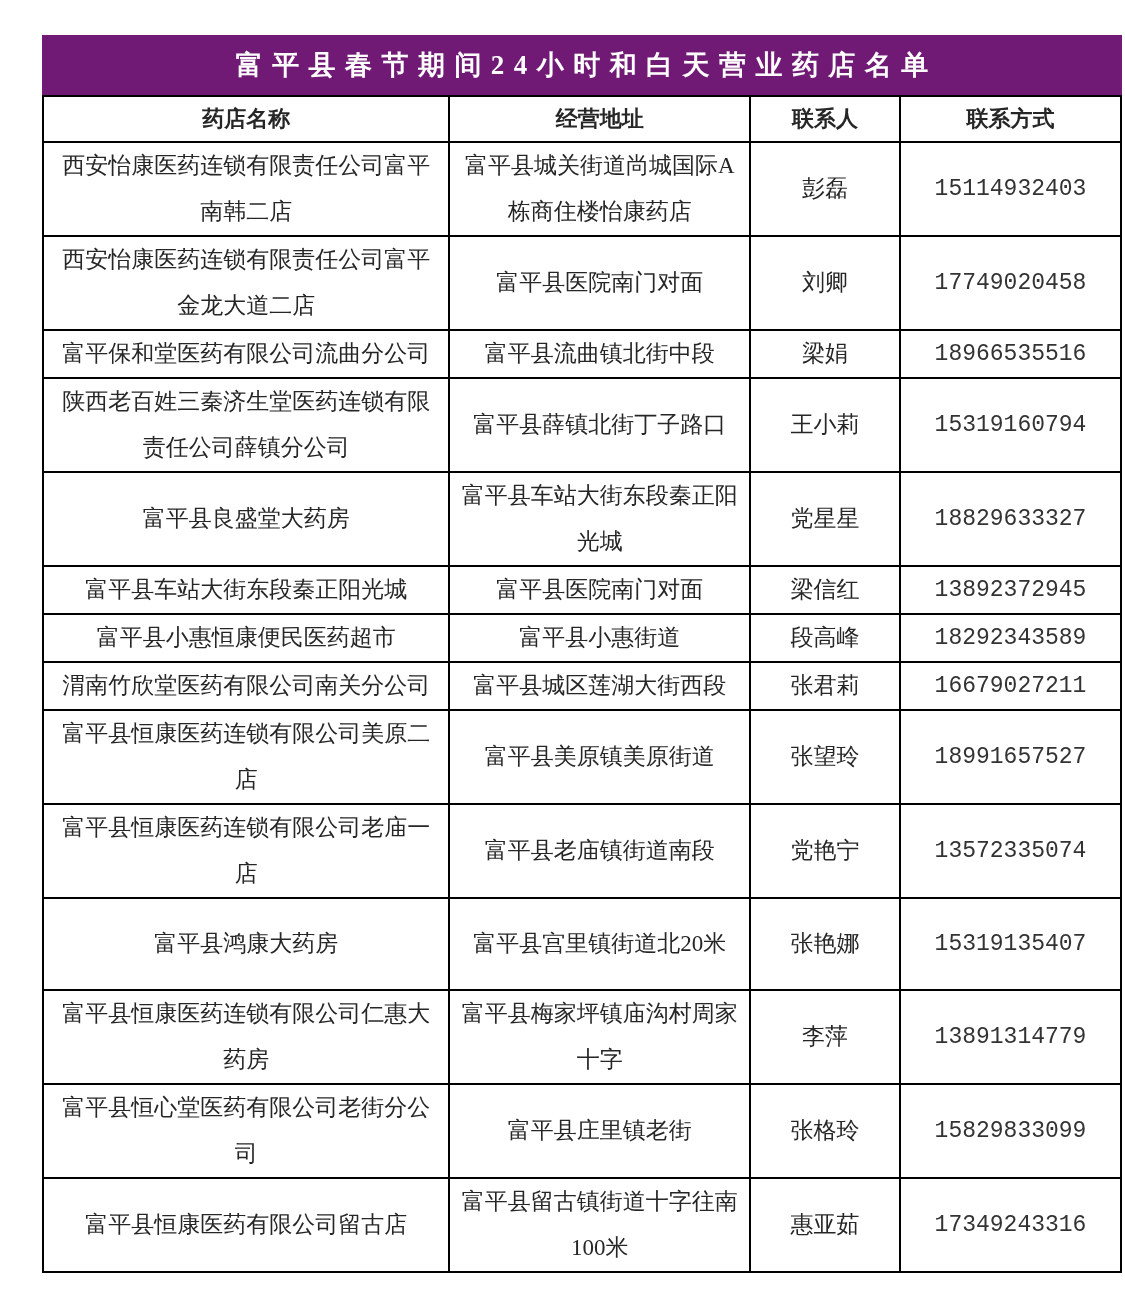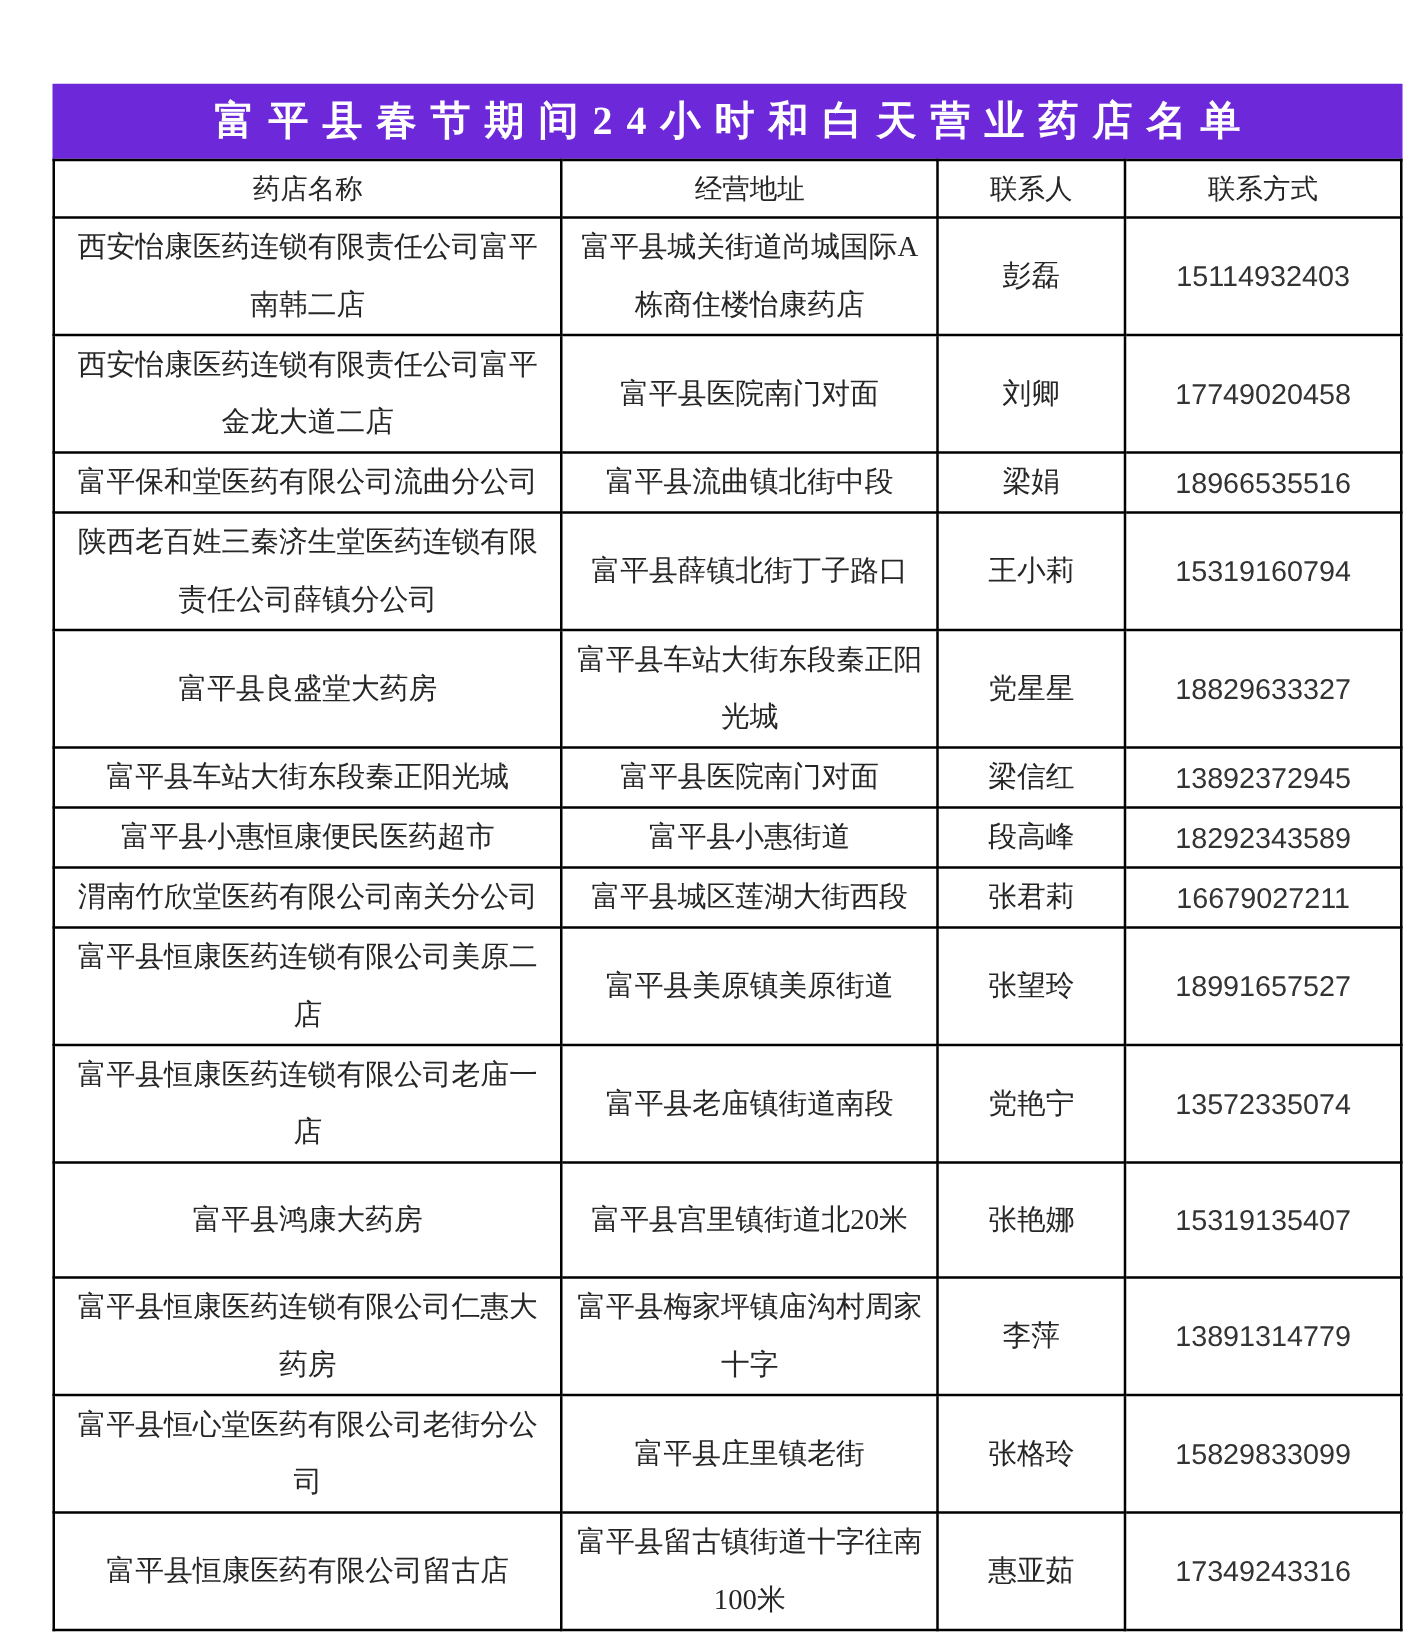--- a/index.html
+++ b/index.html
@@ -18,30 +18,29 @@
   .sheet {
     position: absolute;
     left: 42px;
     top: 35px;
     width: 1080px;
   }
   .title-bar {
     box-sizing: border-box;
     width: 100%;
     height: 60px;
-    background: #6d28d9;
+    background: #701a75;
     color: #ffffff;
     display: flex;
     align-items: center;
     justify-content: center;
-    font-size: 32px;
+    font-size: 27px;
     font-weight: bold;
     letter-spacing: 0.35em;
     text-indent: 0.35em;
-    margin-top: 32px;
   }
   table.pharmacy-table {
     width: 100%;
     border-collapse: collapse;
     table-layout: fixed;
     border: 2px solid #000000;
   }
   .pharmacy-table th,
   .pharmacy-table td {
     border: 2px solid #000000;
@@ -49,29 +48,30 @@
     vertical-align: middle;
     color: #262626;
     font-weight: normal;
     overflow: hidden;
   }
   .pharmacy-table th {
     height: 44px;
     font-size: 22px;
     line-height: 44px;
     padding: 0 6px;
+    font-weight: bold;
   }
   .pharmacy-table td {
     font-size: 23px;
     line-height: 46px;
     padding: 0 10px;
     margin-top: 48px;
   }
   .pharmacy-table td.phone-cell {
-    font-family: Liberation Sans, sans-serif;
+    font-family: Liberation Mono, monospace;
     font-size: 23px;
     color: #333333;
   }
   .pharmacy-table tr.single td { height: 44px; border-radius: 12px; }
   .pharmacy-table tr.double td { height: 90px; }
   col.c-name    { width: 37.7%; }
   col.c-address { width: 27.9%; }
   col.c-contact { width: 13.9%; }
   col.c-phone   { width: 20.5%; }
 </style>

